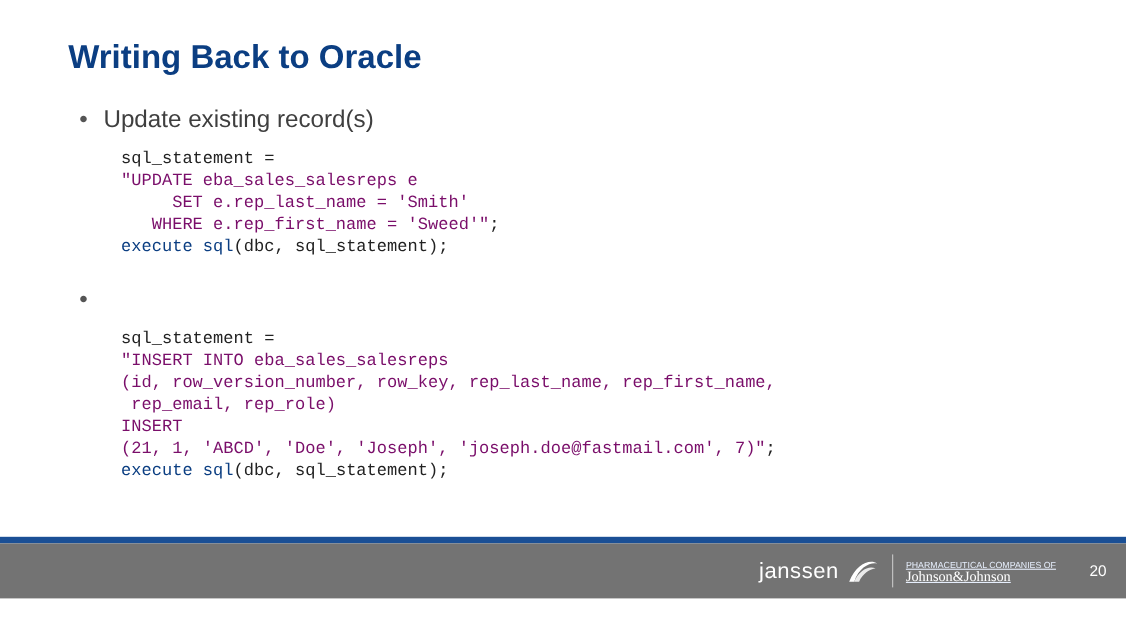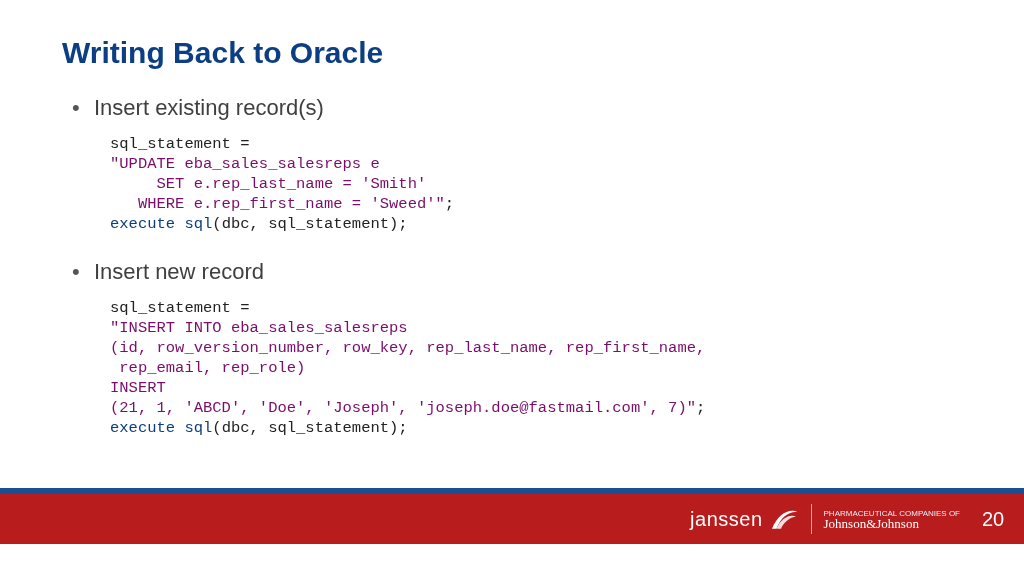--- a/index.html
+++ b/index.html
@@ -6,53 +6,52 @@
   html, body { width: 1024px; height: 576px; font-family: Verdana, Geneva, sans-serif; background: #fff; overflow: hidden; }
   .slide { position: relative; width: 1024px; height: 544px; background: #ffffff; border-radius: 24px; }
   .title { position: absolute; left: 62px; top: 36px; font-size: 30px; font-weight: 700; color: #0b3e82; letter-spacing: 0px; }
   .content { position: absolute; left: 72px; top: 94px; width: 880px; }
   .bullet { display: flex; align-items: flex-start; margin-bottom: 12px; }
   .bullet .dot { width: 22px; color: #555; font-size: 22px; line-height: 28px; }
   .bullet .text { color: #3f3f3f; font-size: 22px; line-height: 28px; }
   .code { font-family: Consolas, "Courier New", monospace; font-size: 15.5px; line-height: 20px; white-space: pre; margin: 6px 0 24px 38px; color: #222; }
   .kw-blue { color: #0b3e82; }
   .kw-purple { color: #7a0e6a; }
-  .footer { position: absolute; left: 0; bottom: 0; width: 100%; height: 50px; background: #b91c1c; display: flex; align-items: center; justify-content: flex-end; padding-right: 18px; color: #fff; }
+  .footer { position: absolute; left: 0; bottom: 0; width: 100%; height: 50px; background: #737373; display: flex; align-items: center; justify-content: flex-end; padding-right: 18px; color: #fff; }
   .footer-band { position: absolute; left: 0; bottom: 50px; width: 100%; height: 6px; background: #1a4f95; }
-  .pagenum { font-size: 20px; margin-left: 22px; min-width: 24px; text-align: left; }
+  .pagenum { font-size: 14px; margin-left: 22px; min-width: 24px; text-align: right; }
   .brand-block { display: flex; align-items: center; gap: 12px; }
   .janssen { display: flex; align-items: center; gap: 6px; }
   .janssen-text { font-family: "Segoe UI", Arial, sans-serif; font-size: 20px; color: #fff; letter-spacing: 0.5px; }
   .janssen-swoosh { width: 30px; height: 26px; }
   .divider { width: 1px; height: 30px; background: rgba(255,255,255,0.6); }
-  .jnj { font-size: 8px; line-height: 10px; color: #e6eefc; text-align: left; }
+  .jnj { font-size: 8px; line-height: 10px; color: #e6eefc; text-align: left; text-decoration: underline; }
   .jnj-script { font-family: "Brush Script MT", "Segoe Script", cursive; font-size: 13px; color: #fff; display: block; }
 </style>
 </head>
 <body>
 
 <div class="slide">
   <div class="title">Writing Back to Oracle</div>
 
   <div class="content">
 
     <div class="bullet">
       <div class="dot">•</div>
-      <div class="text">Insert existing record(s)</div>
+      <div class="text">Update existing record(s)</div>
     </div>
 
     <div class="code"><span>sql_statement =</span>
 <span class="kw-purple">"UPDATE eba_sales_salesreps e</span>
 <span class="kw-purple">     SET e.rep_last_name = 'Smith'</span>
 <span class="kw-purple">   WHERE e.rep_first_name = 'Sweed'"</span><span>;</span>
 <span class="kw-blue">execute</span><span class="kw-blue"> sql</span><span>(dbc, sql_statement);</span></div>
 
     <div class="bullet">
       <div class="dot">•</div>
-      <div class="text">Insert new record</div>
     </div>
 
     <div class="code"><span>sql_statement =</span>
 <span class="kw-purple">"INSERT INTO eba_sales_salesreps</span>
 <span class="kw-purple">(id, row_version_number, row_key, rep_last_name, rep_first_name,</span>
 <span class="kw-purple"> rep_email, rep_role)</span>
 <span class="kw-purple">INSERT</span>
 <span class="kw-purple">(21, 1, 'ABCD', 'Doe', 'Joseph', 'joseph.doe@fastmail.com', 7)"</span><span>;</span>
 <span class="kw-blue">execute</span><span class="kw-blue"> sql</span><span>(dbc, sql_statement);</span></div>
 

